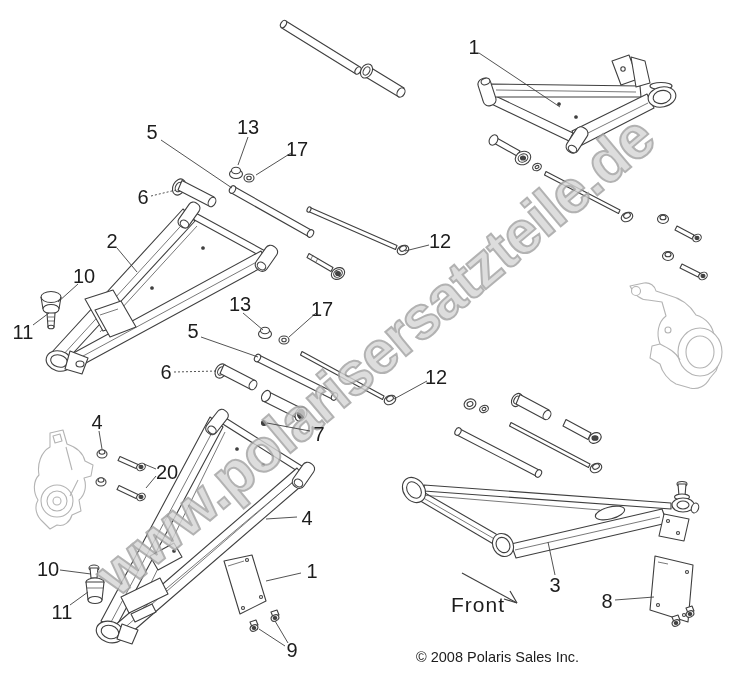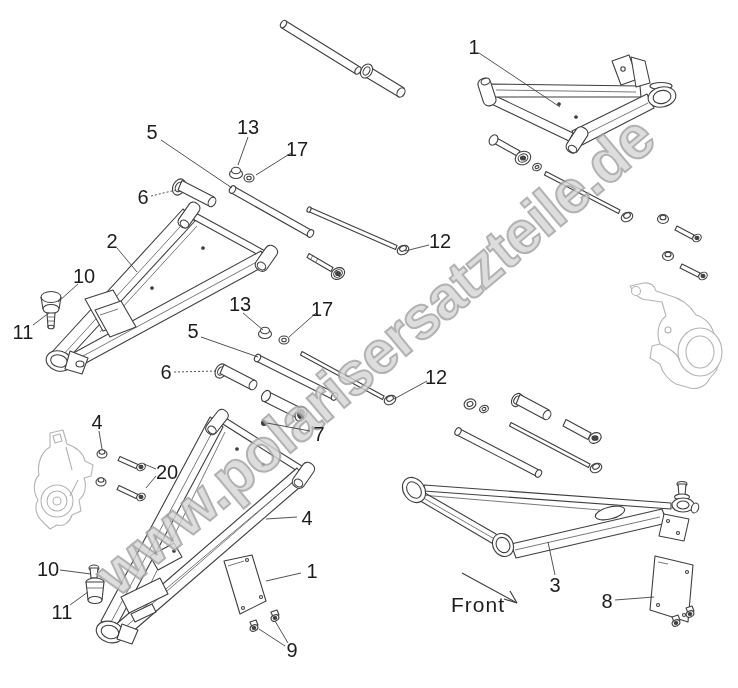--- a/index.html
+++ b/index.html
@@ -365,13 +365,14 @@
   <div class="callout" style="left:248px;top:127px">13</div>
   <div class="callout" style="left:240px;top:304px">13</div>
   <div class="callout" style="left:97px;top:422px">4</div>
   <div class="callout" style="left:167px;top:472px">20</div>
   <div class="callout" style="left:312px;top:571px">1</div>
   <div class="callout" style="left:297px;top:149px">17</div>
   <div class="callout" style="left:322px;top:309px">17</div>
 
   <div class="front-label" style="left:478px;top:605px">Front</div>
 
+  <div class="copyright">© 2008 Polaris Sales Inc.</div>
 </div>
 
 </body></html>

